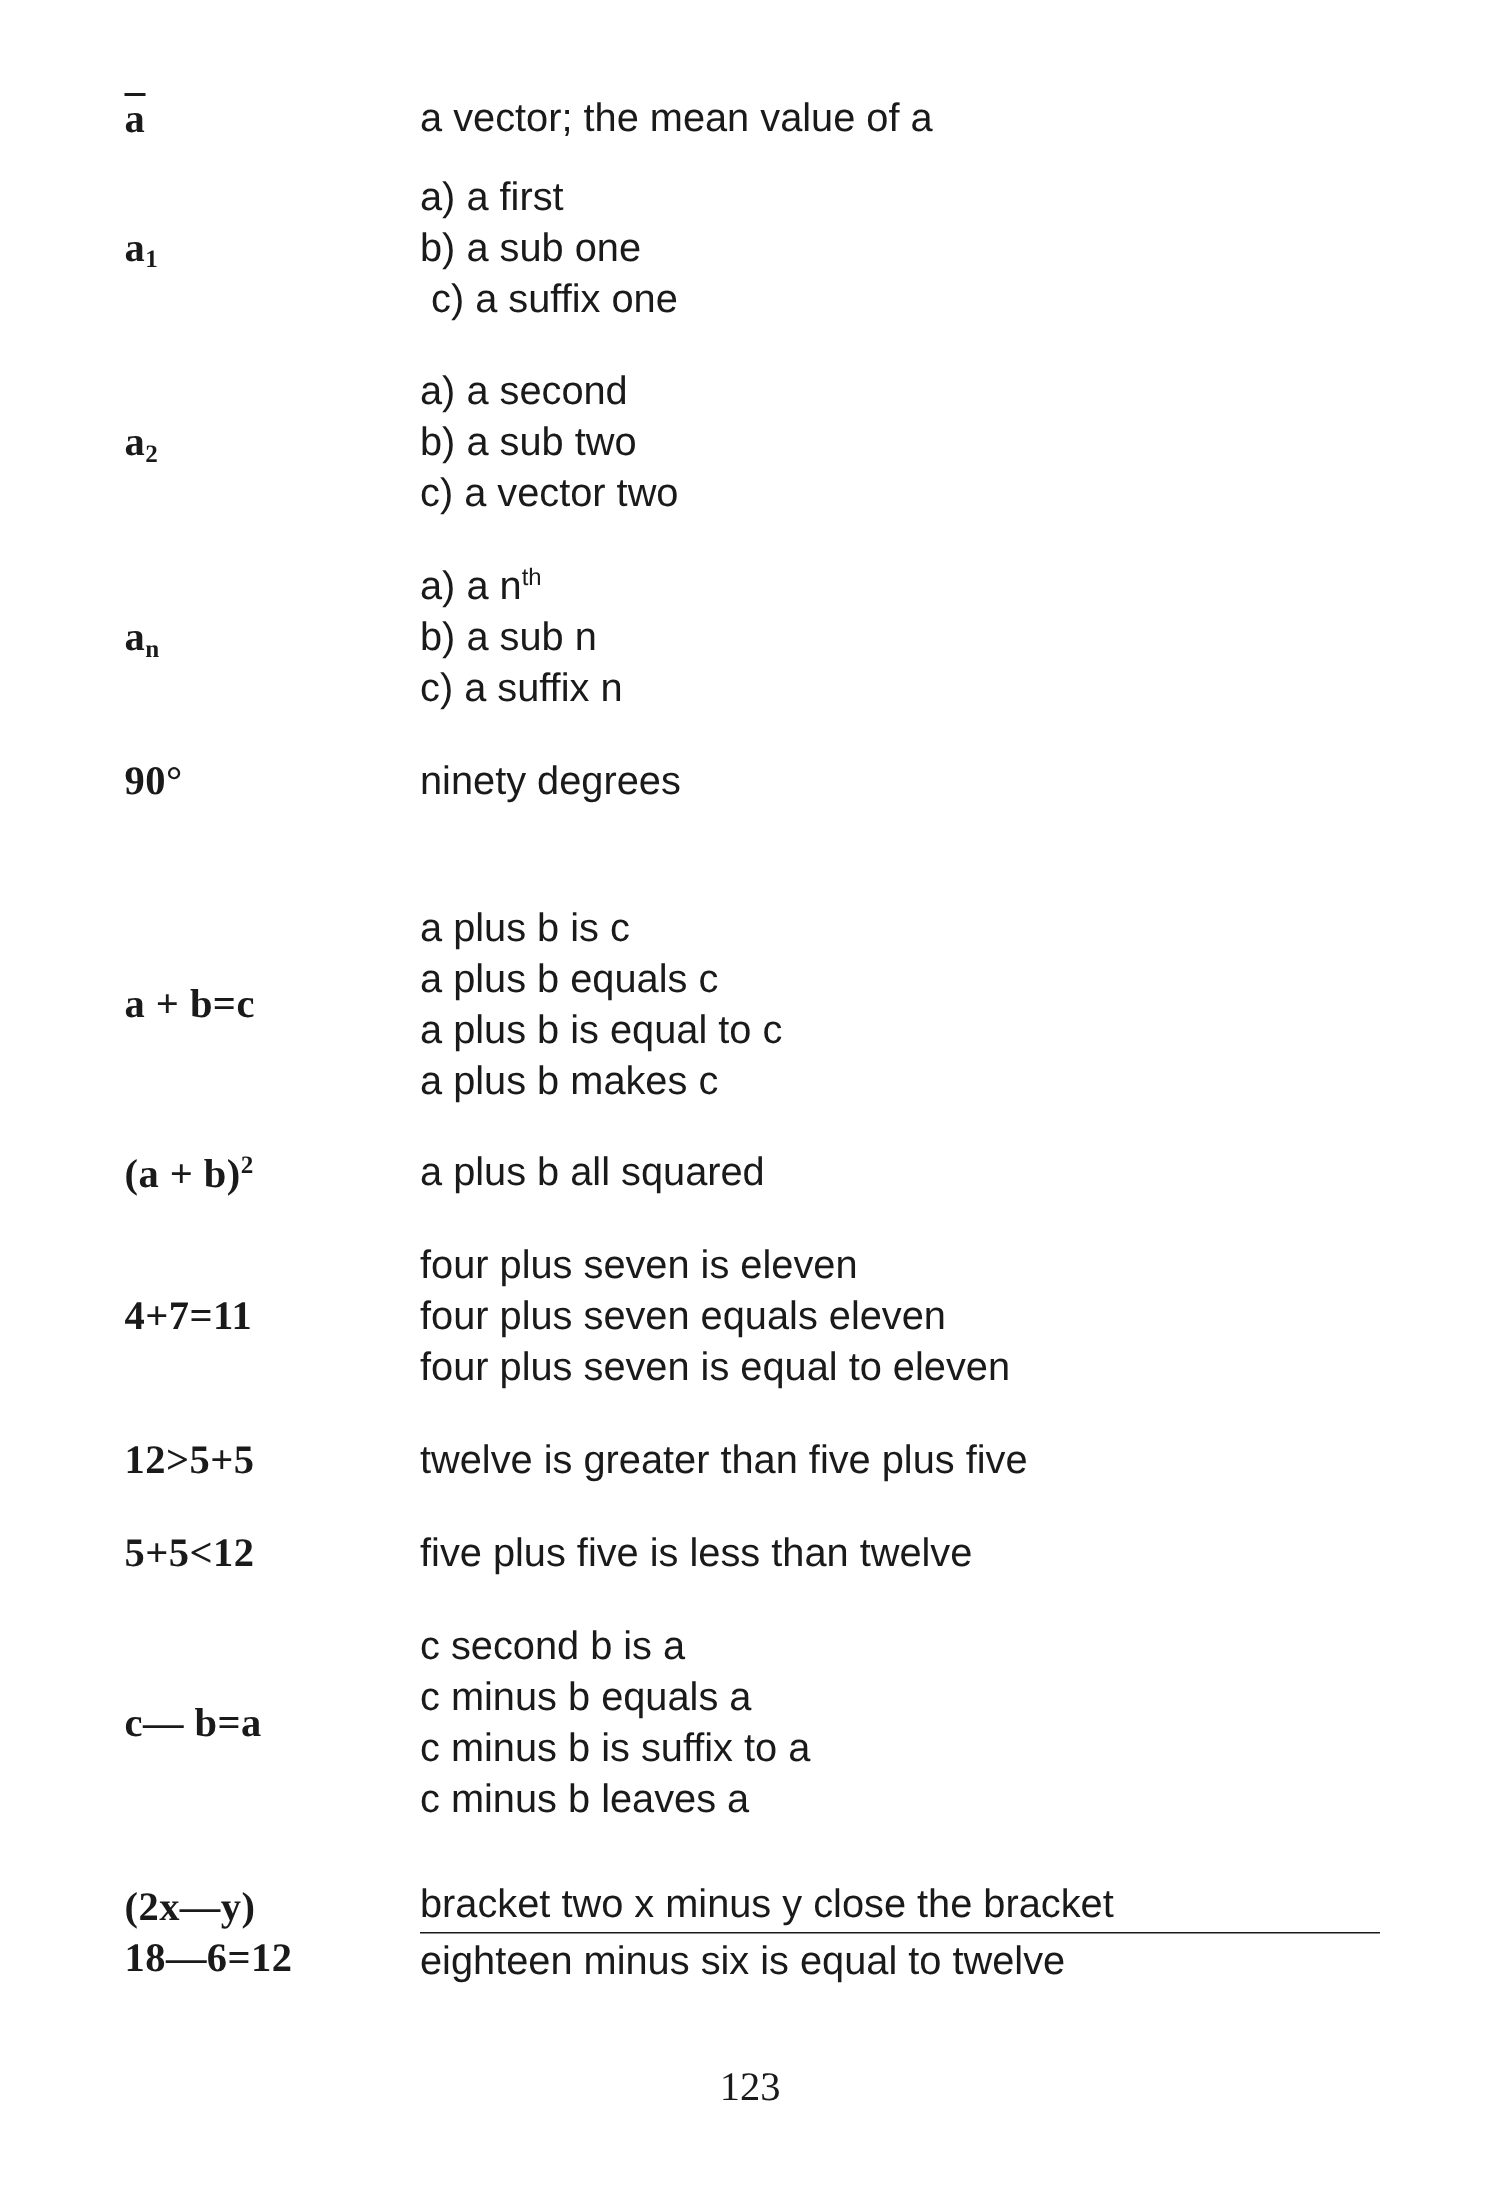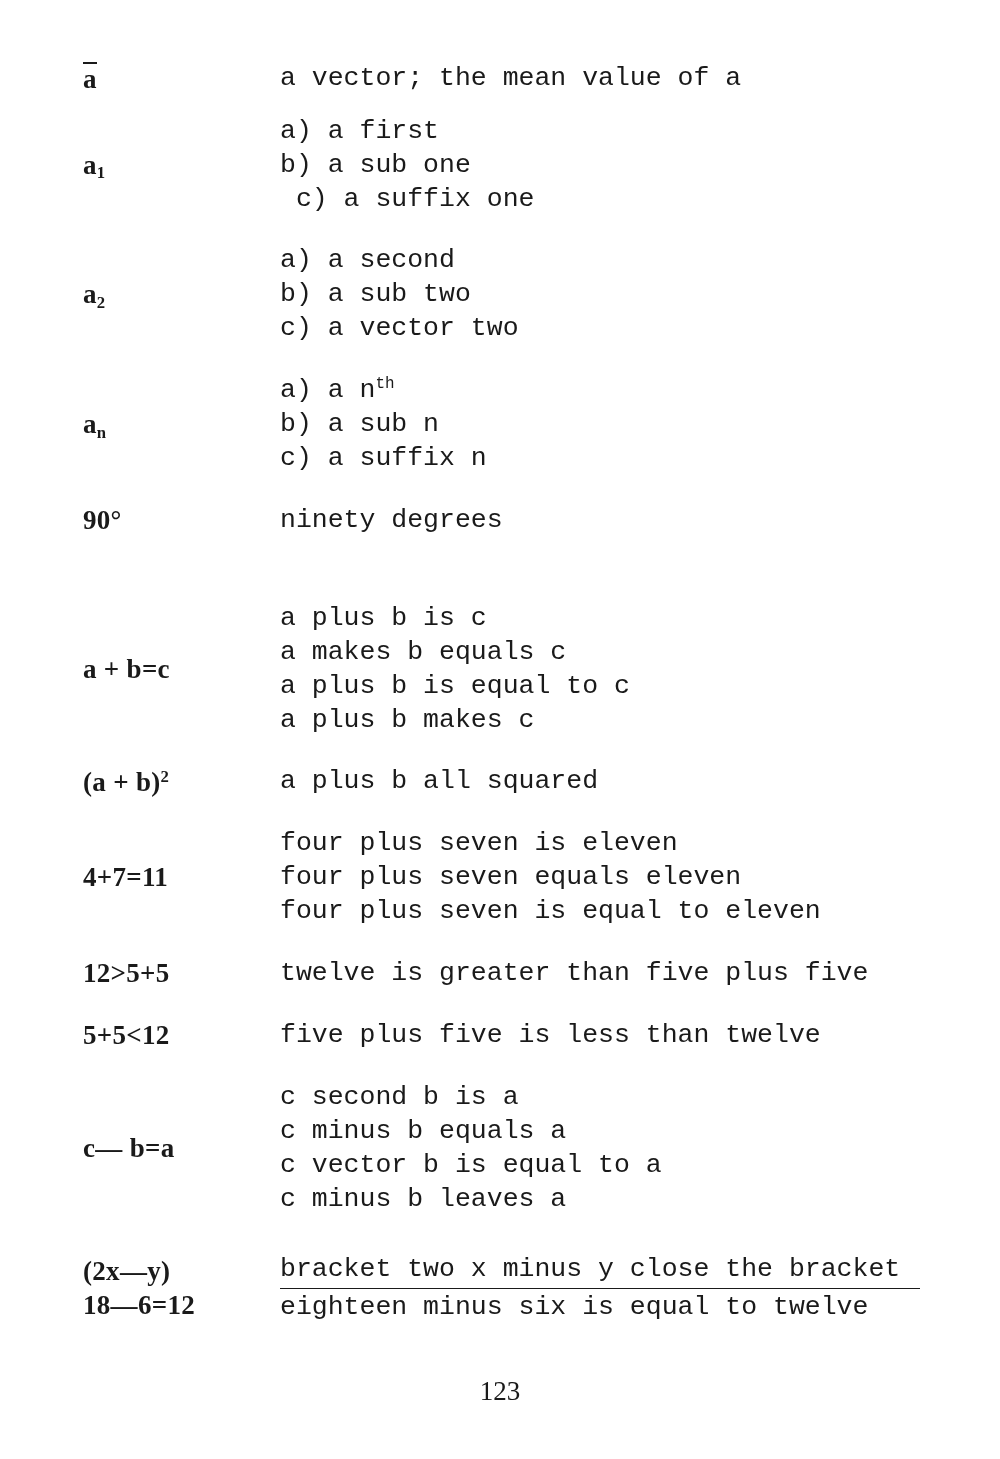--- a/index.html
+++ b/index.html
@@ -40,21 +40,21 @@
   }
   .symbol {
     font-family: "Liberation Serif", serif;
     font-weight: bold;
     font-size: 27px;
     line-height: 1.25;
     letter-spacing: 0.3px;
     white-space: nowrap;
   }
   .definition {
-    font-family: Liberation Mono, monospace;
+    font-family: Liberation Sans, sans-serif;
     font-size: 26.5px;
     line-height: 1.28;
     font-weight: normal;
   }
   .definition .line {
     display: block;
     white-space: pre;
   }
   .spacer-sm { height: 16px; }
   .spacer-md { height: 26px; }
@@ -198,21 +198,21 @@
           <td class="spacer-lg"></td>
         </tr>
 
       <tr class="row">
         <td class="sym-cell">
           <div class="symbol">a + b=c</div>
         </td>
         <td class="def-cell">
           <div class="definition">
             <span class="line">a plus b is c</span>
-            <span class="line">a makes b equals c</span>
+            <span class="line">a plus b equals c</span>
             <span class="line">a plus b is equal to c</span>
             <span class="line">a plus b makes c</span>
           </div>
         </td>
       </tr>
       <tr>
           <td class="spacer-md"></td>
           <td class="spacer-md"></td>
         </tr>
 
@@ -279,21 +279,21 @@
         </tr>
 
       <tr class="row">
         <td class="sym-cell">
           <div class="symbol">c— b=a</div>
         </td>
         <td class="def-cell">
           <div class="definition">
             <span class="line">c second b is a</span>
             <span class="line">c minus b equals a</span>
-            <span class="line">c vector b is equal to a</span>
+            <span class="line">c minus b is suffix to a</span>
             <span class="line">c minus b leaves a</span>
           </div>
         </td>
       </tr>
       <tr>
           <td class="spacer-lg"></td>
           <td class="spacer-lg"></td>
         </tr>
 
       <tr class="row">

